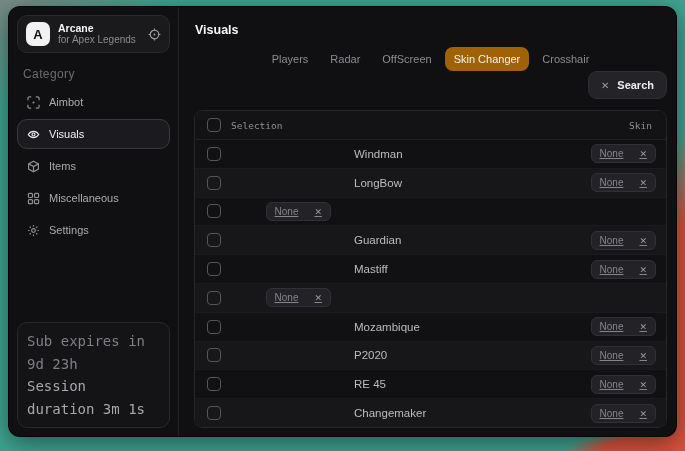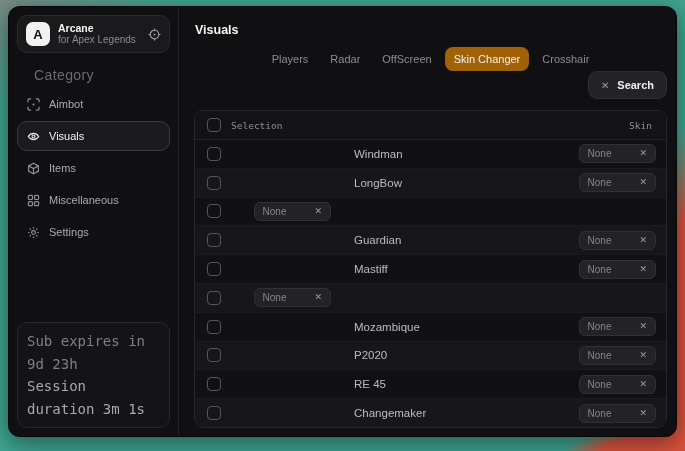--- a/index.html
+++ b/index.html
@@ -27,21 +27,21 @@
   }
   .logo{
     width:24px; height:24px; border-radius:7px; background:#f2f2f2; color:#111;
     font-weight:bold; font-size:13px; display:flex; align-items:center; justify-content:center;
     flex:0 0 24px;
   }
   .app-meta{ flex:1; line-height:1.15; min-width:0; }
   .app-title{ color:#f5f5f5; font-size:10.5px; font-weight:bold; }
   .app-sub{ color:#8b8b90; font-size:10px; }
   .icon-btn{ color:#9a9a9f; display:flex; align-items:center; }
-  .cat-label{ color:#6b6b70; font-size:14px; letter-spacing:.4px; margin:14px 0 6px 17px; }
+  .cat-label{ color:#6b6b70; font-size:12px; letter-spacing:.4px; margin:14px 0 6px 6px; }
   .nav{ display:flex; flex-direction:column; gap:2px; }
   .nav-item{
     display:flex; align-items:center; gap:9px; color:#ababaf; font-size:11px;
     padding:7px 8px; border:1px solid transparent; border-radius:10px; cursor:default;
   }
   .nav-item .nicon{ width:14px; height:14px; display:flex; align-items:center; justify-content:center; color:#8f8f94; }
   .nav-item.active{ background:#1b1b1f; border-color:#3a3a3f; color:#f2f2f2; }
   .nav-item.active .nicon{ color:#e8e8ec; }
   .sb-footer{
     margin-top:auto; border:1px solid #29292d; border-radius:10px; background:#141416;
@@ -86,24 +86,25 @@
   .rows{ flex:1; display:flex; flex-direction:column; }
   .trow{
     display:flex; align-items:center; flex:1;
     border-bottom:1px solid #1b1b1f; background:#111113;
   }
   .trow:nth-child(even){ background:#17171a; }
   .trow:last-child{ border-bottom:none; }
   .weapon-name{ flex:1; padding-left:123px; color:#bcbcc0; font-size:11.5px; }
   .skin-cell{ width:110px; display:flex; justify-content:flex-end; padding-right:10px; }
   .none-pill{
-    display:flex; align-items:flex-start; gap:28px;
+    display:flex; align-items:flex-end; gap:16px;
     background:#232327; border:1px solid #303036; border-radius:6px;
     color:#85858b; font-size:10px; padding:3px 8px; cursor:pointer;
     font-family:"Liberation Sans", sans-serif;
+    text-decoration:underline;
   }
   .none-pill .px{ color:#9a9aa0; font-size:9px; }
   svg{ display:block; }
 </style>
 </head>
 <body>
 
 <div class="window">
 
   <aside class="sidebar">

